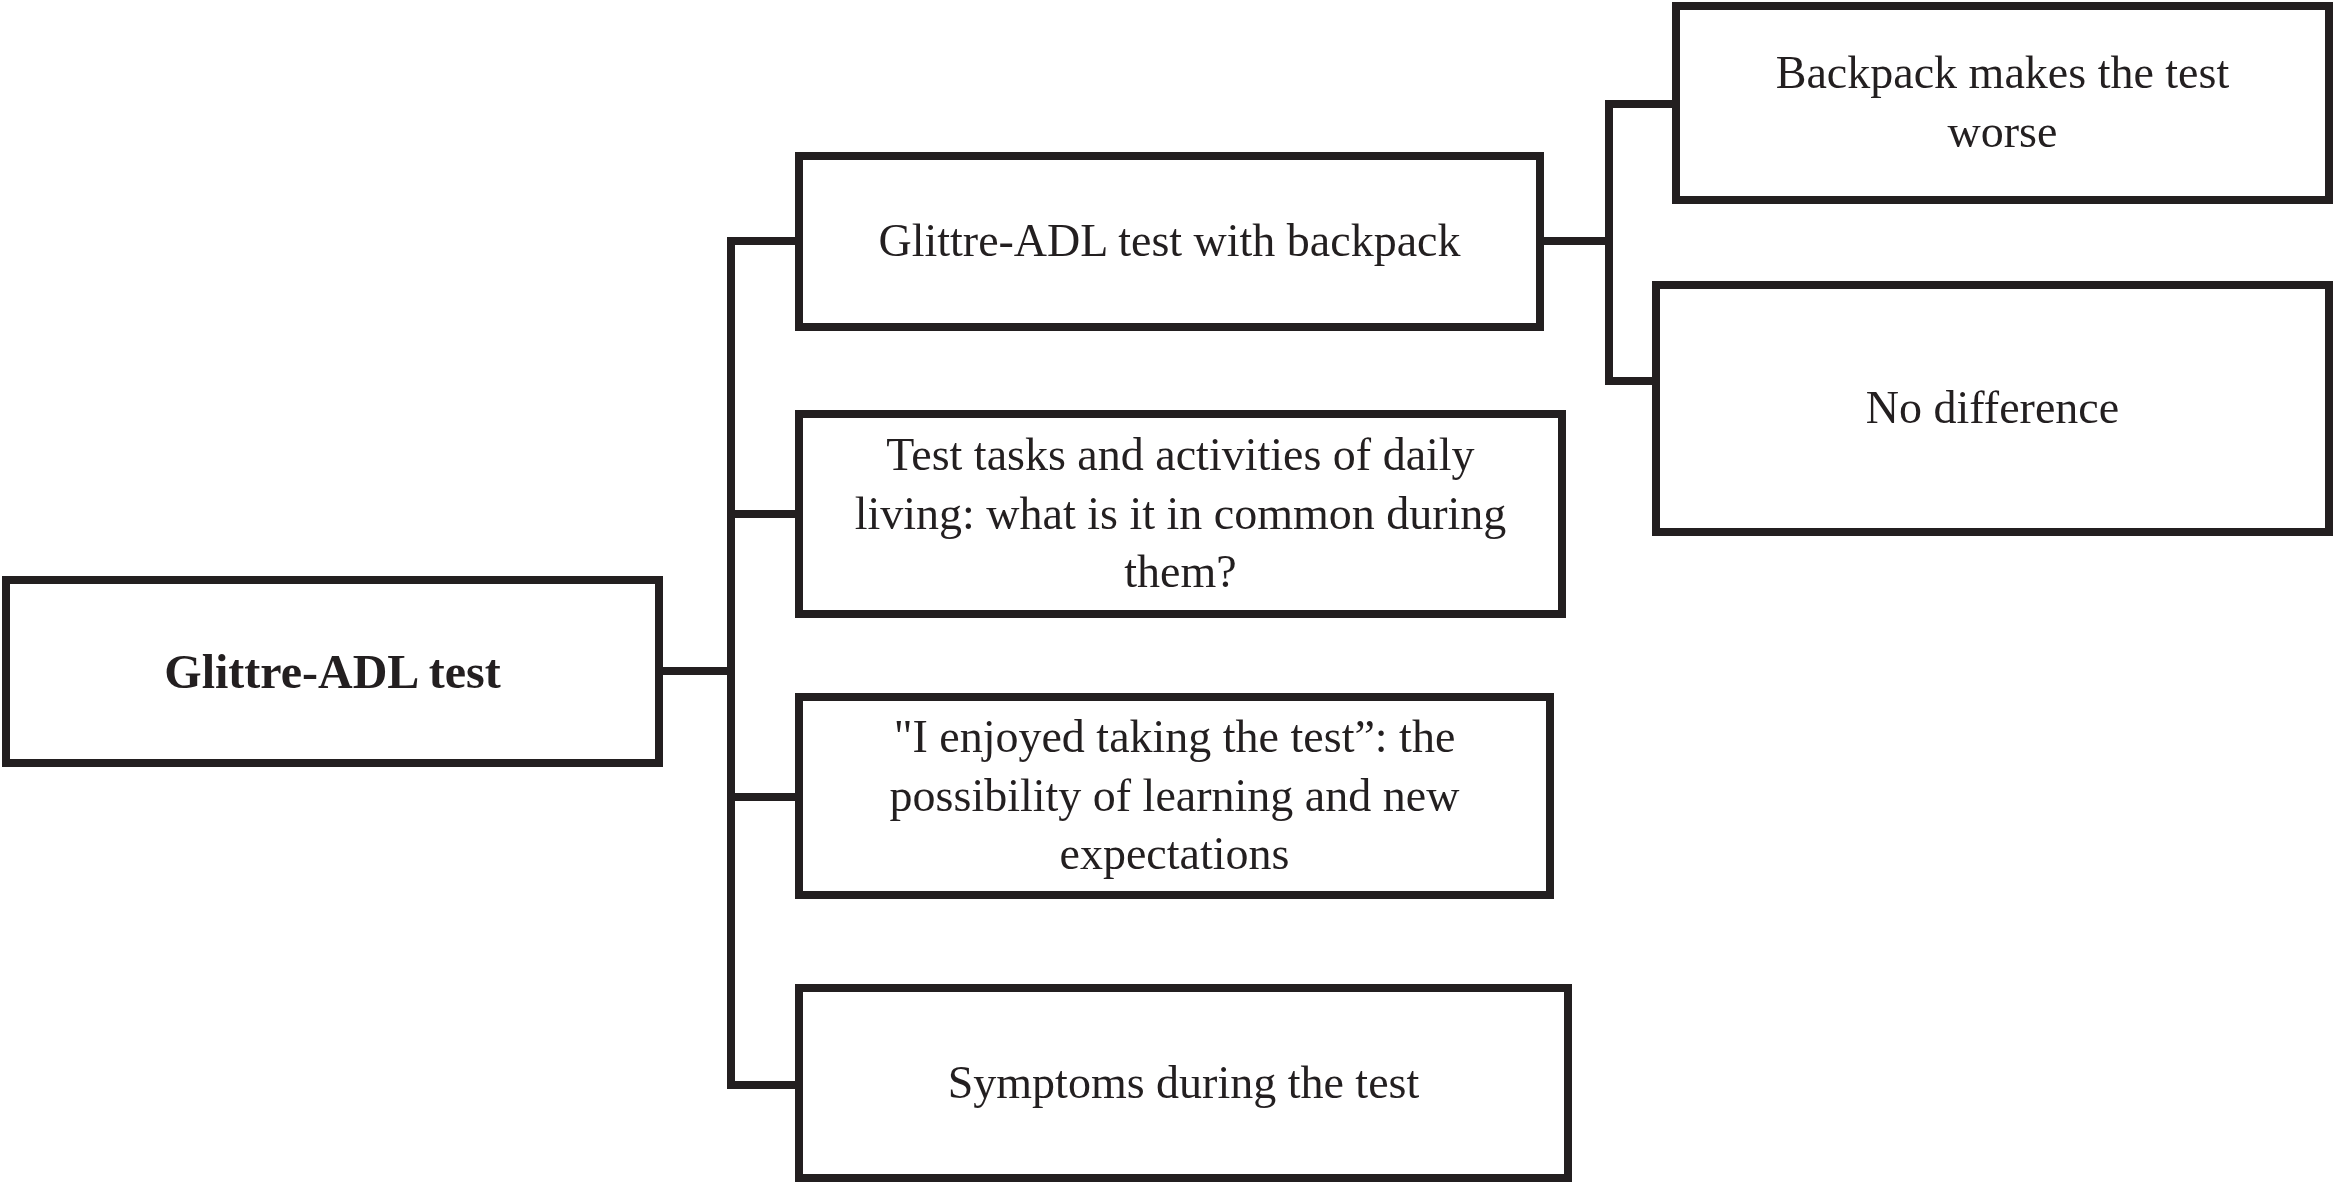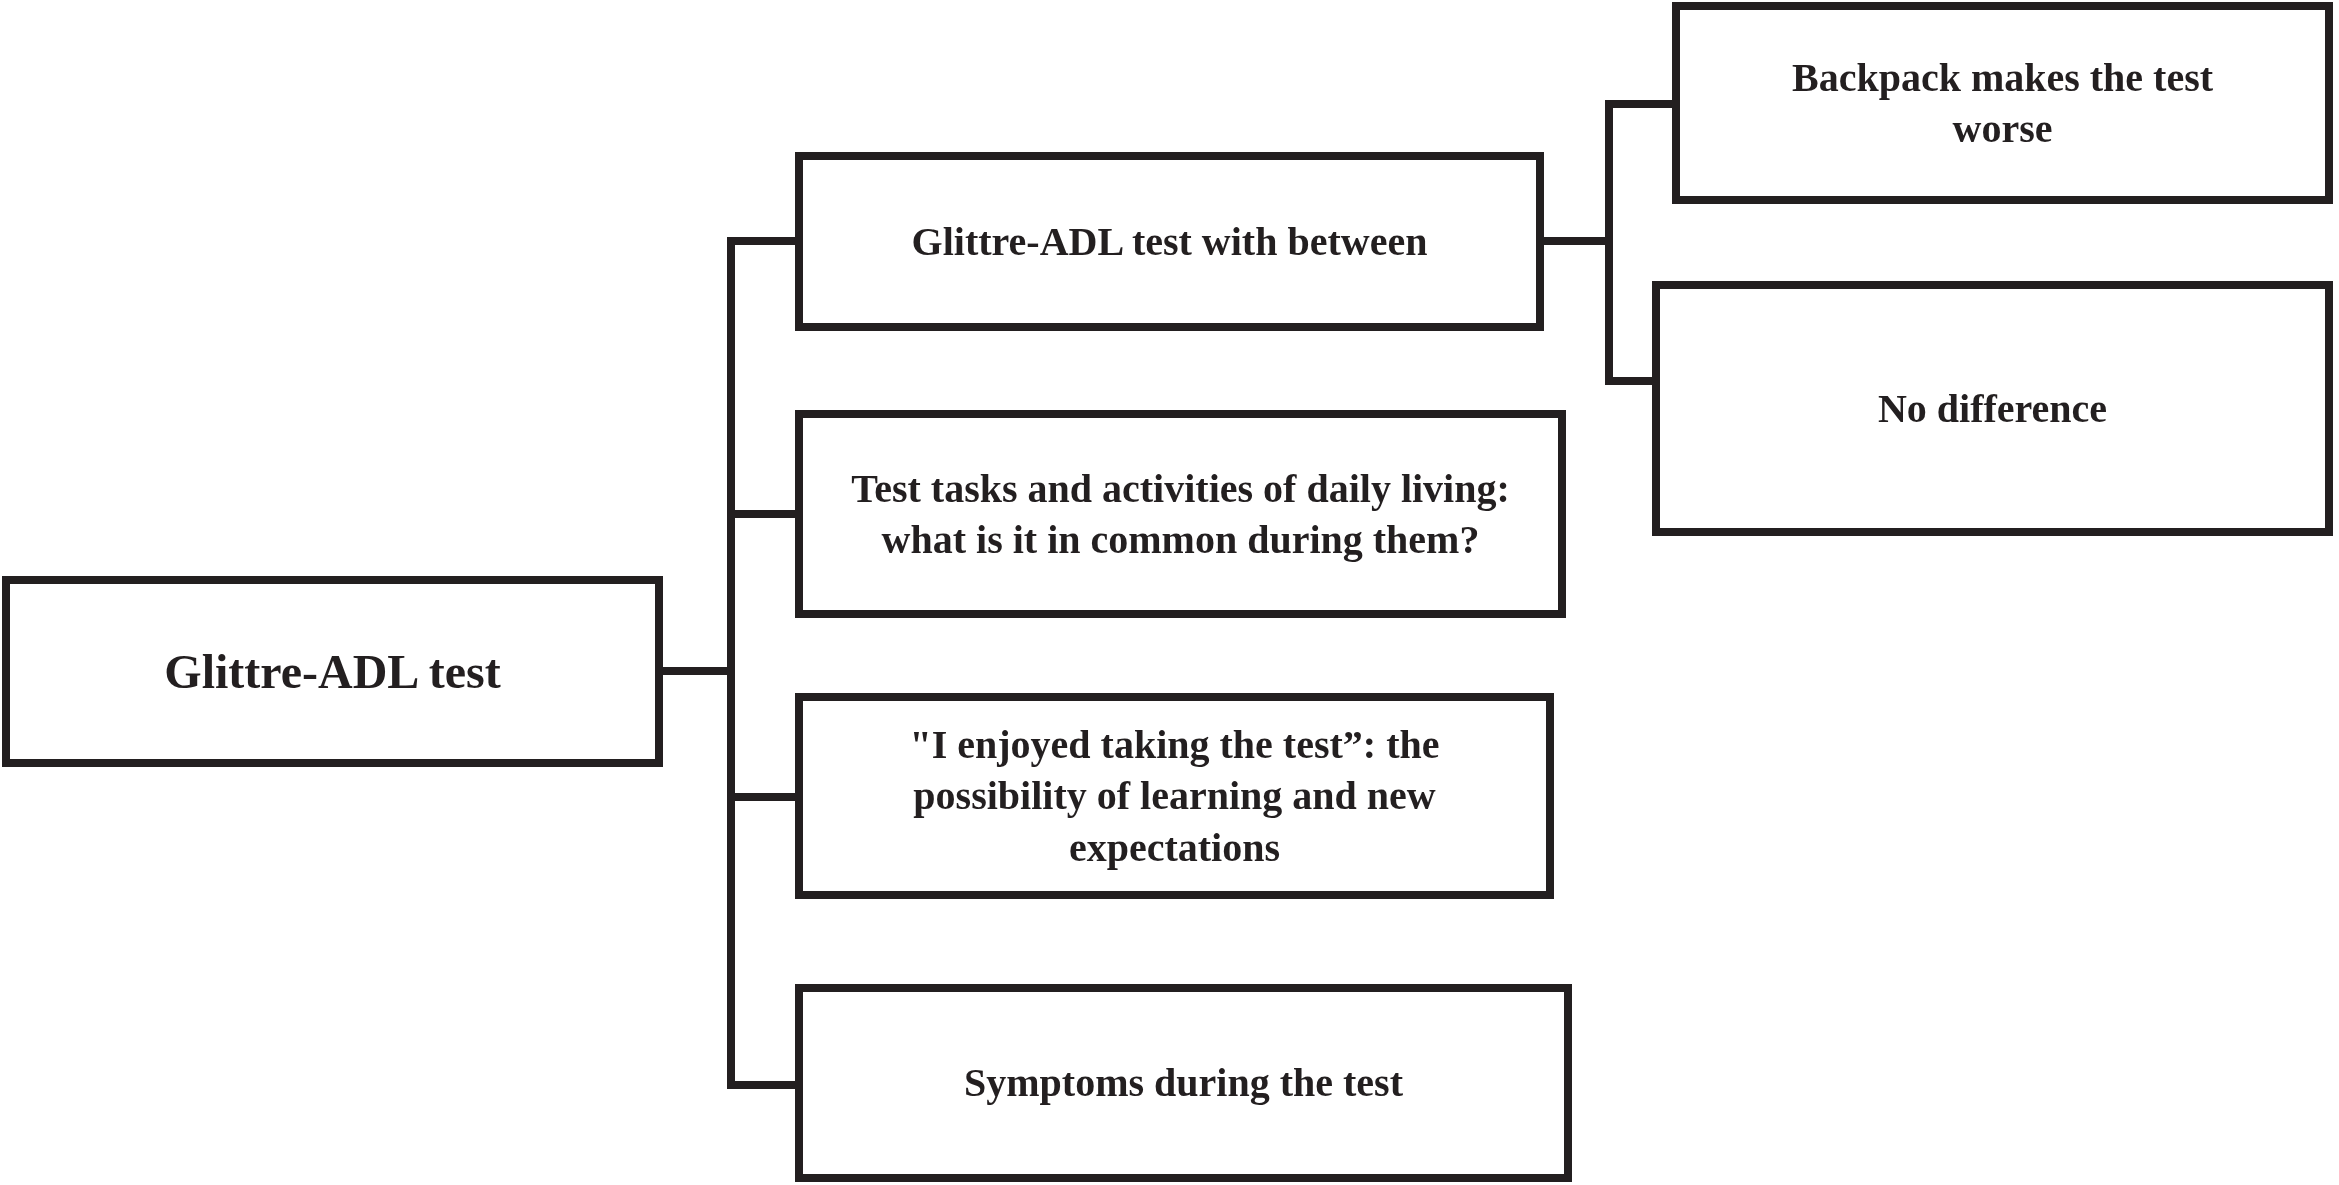--- a/index.html
+++ b/index.html
@@ -18,24 +18,23 @@
   }
   .node {
     position: absolute;
     box-sizing: border-box;
     border: 8px solid #231f20;
     background: #ffffff;
     display: flex;
     align-items: center;
     justify-content: center;
     text-align: center;
-    font-size: 40px;
+    font-size: 46px;
     line-height: 1.28;
     z-index: 2;
-    font-weight: bold;
   }
   .node .label {
     display: block;
     width: 100%;
   }
   .node-root {
     left: 2px;   top: 576px;  width: 661px; height: 191px;
     font-weight: bold;
     font-size: 48px;
   }
@@ -79,21 +78,21 @@
   <div class="seg seg-b1-out"></div>
   <div class="seg seg-subtrunk"></div>
   <div class="seg seg-stub-c1"></div>
   <div class="seg seg-stub-c2"></div>
 
   <div class="node node-root">
     <span class="label">Glittre-ADL test</span>
   </div>
 
   <div class="node node-b1">
-    <span class="label">Glittre-ADL test with between</span>
+    <span class="label">Glittre-ADL test with backpack</span>
   </div>
 
   <div class="node node-b2">
     <span class="label">Test tasks and activities of daily living: what is it in common during them?</span>
   </div>
 
   <div class="node node-b3">
     <span class="label">"I enjoyed taking the test”: the possibility of learning and new expectations</span>
   </div>
 

